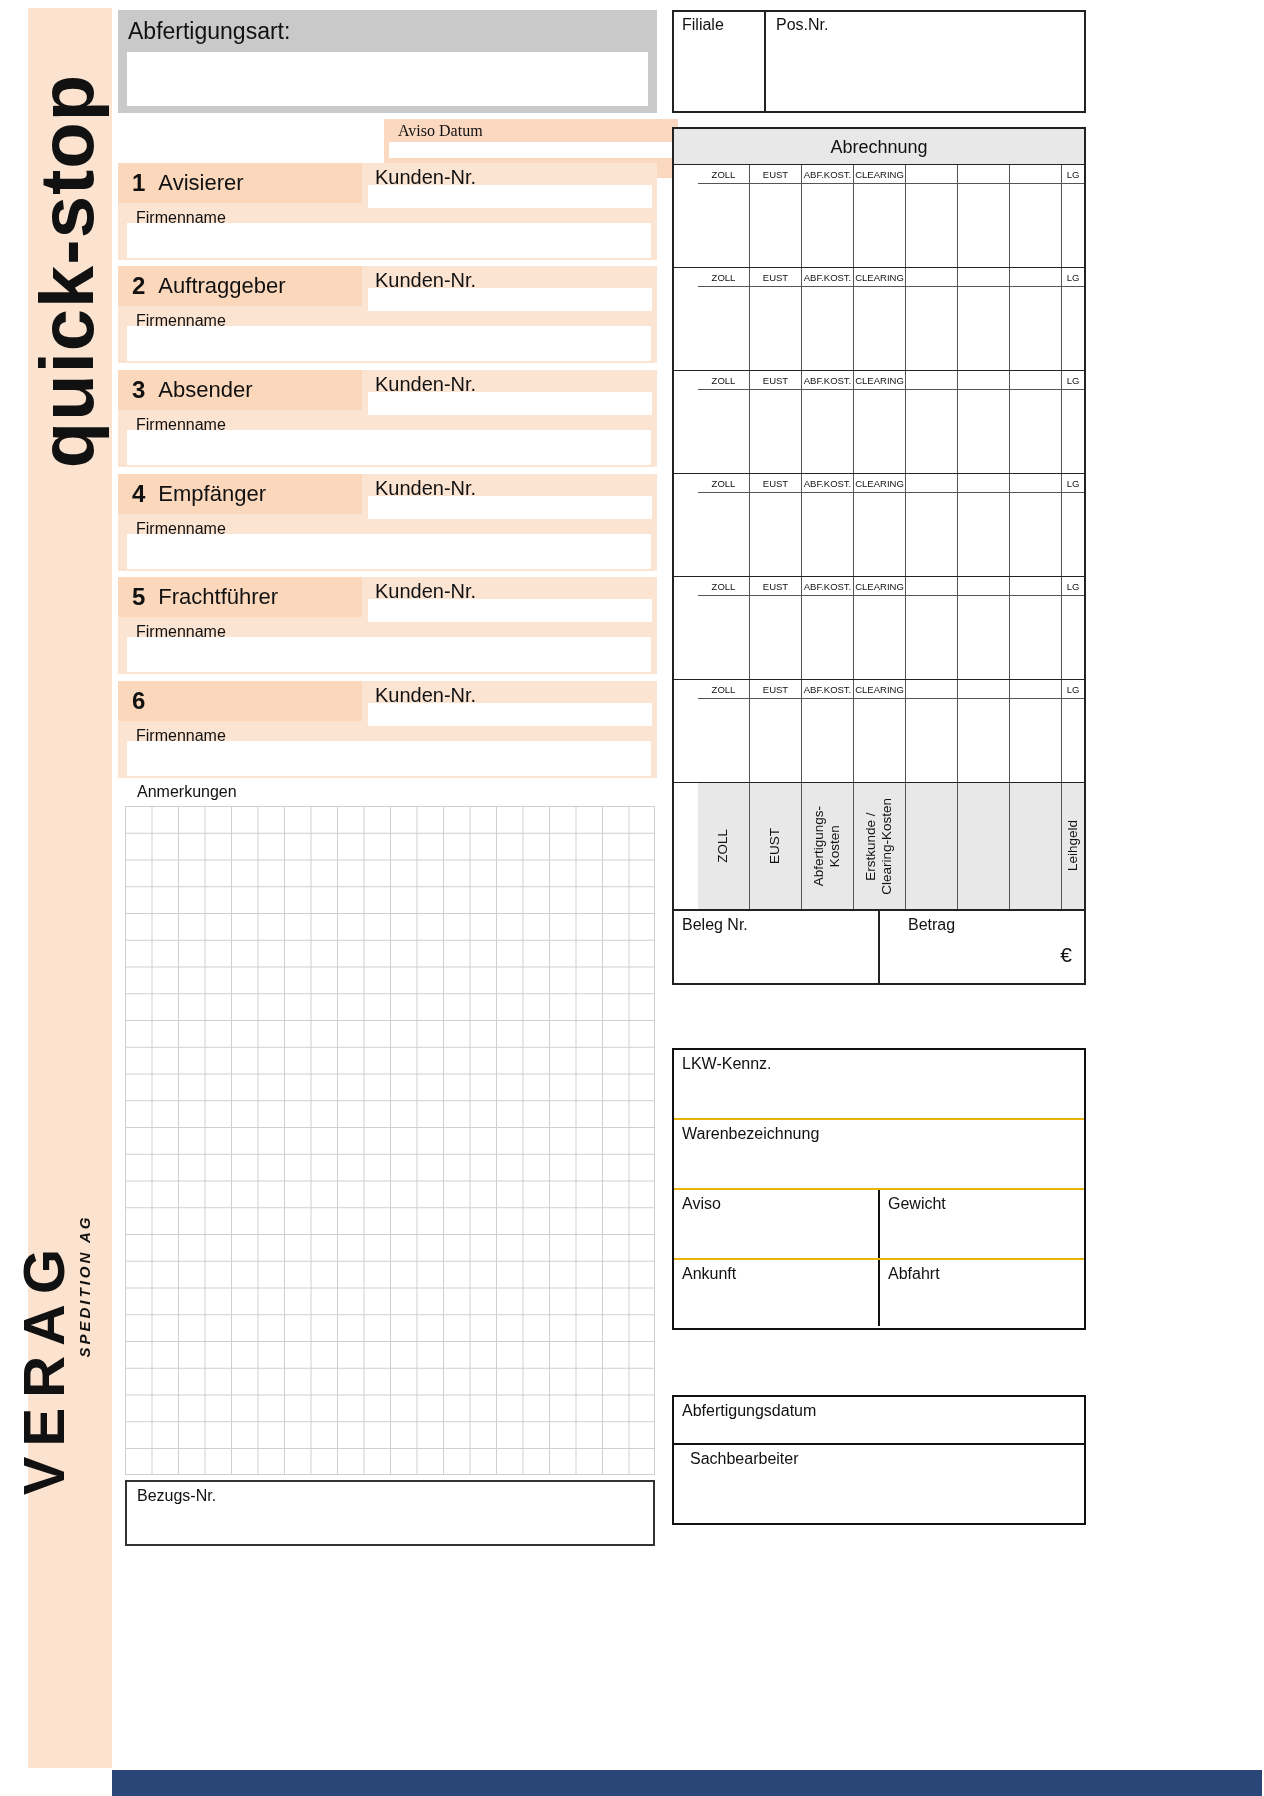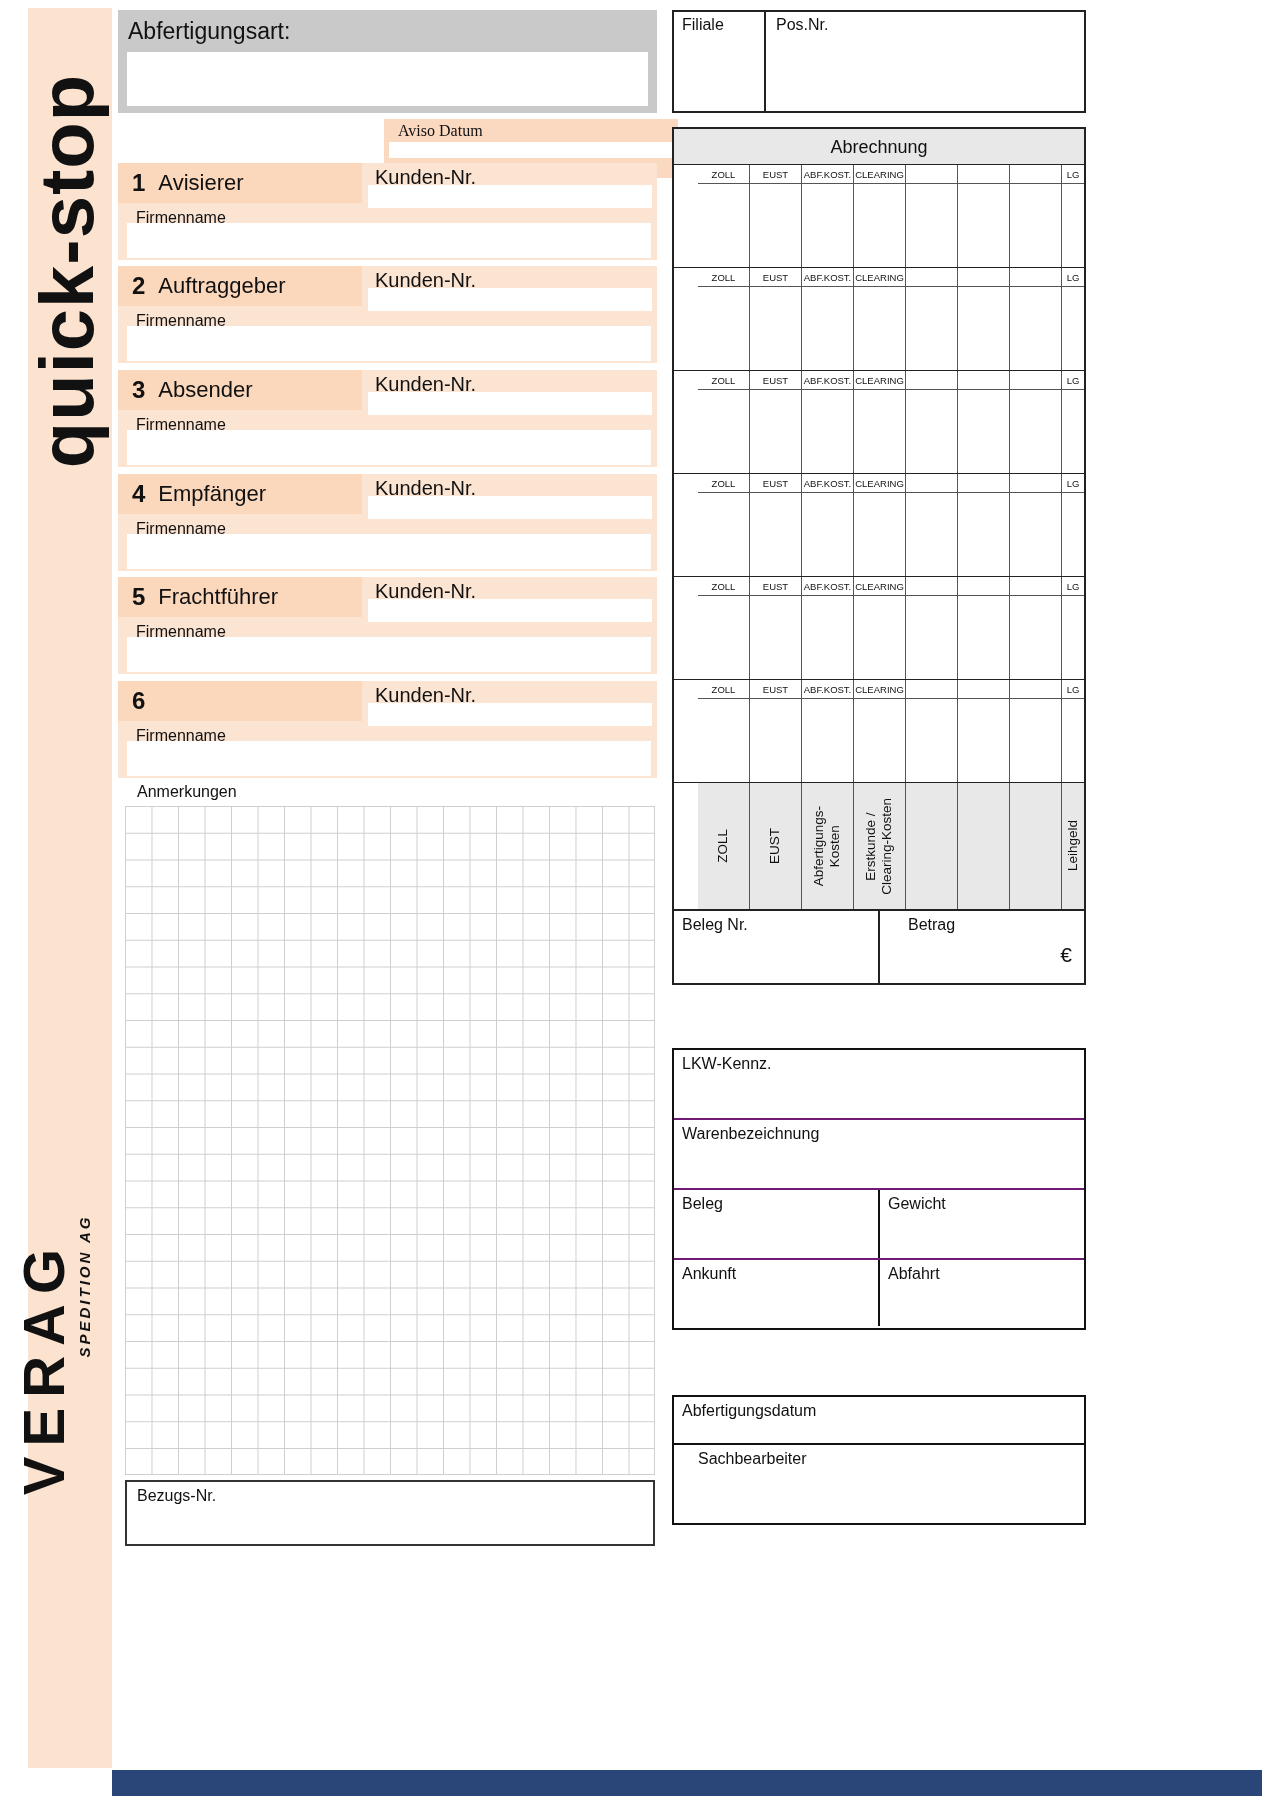--- a/index.html
+++ b/index.html
@@ -59,32 +59,32 @@
   .euro { position:absolute; right:12px; top:32px; font-size:21px; }
 
   
   .anm-label { position:absolute; left:137px; top:783px; font-size:16px; }
   .anm-grid { position:absolute; left:125px; top:806px; width:530px; height:669px;
     background-image:linear-gradient(to right,#cfcfcf 1px,transparent 1px),linear-gradient(to bottom,#cfcfcf 1px,transparent 1px);
     background-size:26.5px 26.76px; border-right:1px solid #cfcfcf; border-bottom:1px solid #cfcfcf; }
 
   
   .lkw { position:absolute; left:672px; top:1048px; width:414px; height:282px; border:2px solid #111; background:#fff; }
-  .lkw-row { border-bottom:2px solid #701a75; font-size:16px; }
+  .lkw-row { border-bottom:2px solid #eab308; font-size:16px; }
   .lkw-row .pad { padding:5px 8px; }
   .row-h70 { height:70px; }
   .row-split { display:grid; grid-template-columns:206px auto; }
   .row-split > div { padding:5px 8px; }
   .row-split > div:first-child { border-right:2px solid #111; }
   .lkw-row:last-child { border-bottom:none; height:66px; }
 
   
   .proc { position:absolute; left:672px; top:1395px; width:414px; height:130px; border:2px solid #111; background:#fff; font-size:16px; }
   .proc-r1 { height:48px; border-bottom:2px solid #111; padding:5px 8px; }
-  .proc-r2 { padding:5px 24px; height:72px; }
+  .proc-r2 { padding:5px 16px; height:72px; }
 
   
   .bezug { position:absolute; left:125px; top:1480px; width:530px; height:66px; border:2px solid #333; padding:5px 10px; font-size:16px; background:#fff; }
 </style>
 </head>
 <body>
 
 <div class="page">
 
   <div class="strip"></div>
@@ -358,21 +358,21 @@
   <div class="anm-grid"></div>
 
   <div class="lkw">
     <div class="lkw-row row-h70">
         <div class="pad">LKW-Kennz.</div>
       </div>
     <div class="lkw-row row-h70">
         <div class="pad">Warenbezeichnung</div>
       </div>
     <div class="lkw-row row-h70 row-split">
-      <div>Beleg</div>
+      <div>Aviso</div>
       <div>Gewicht</div>
     </div>
     <div class="lkw-row row-split">
       <div>Ankunft</div>
       <div>Abfahrt</div>
     </div>
   </div>
 
   <div class="proc">
     <div class="proc-r1">Abfertigungsdatum</div>

